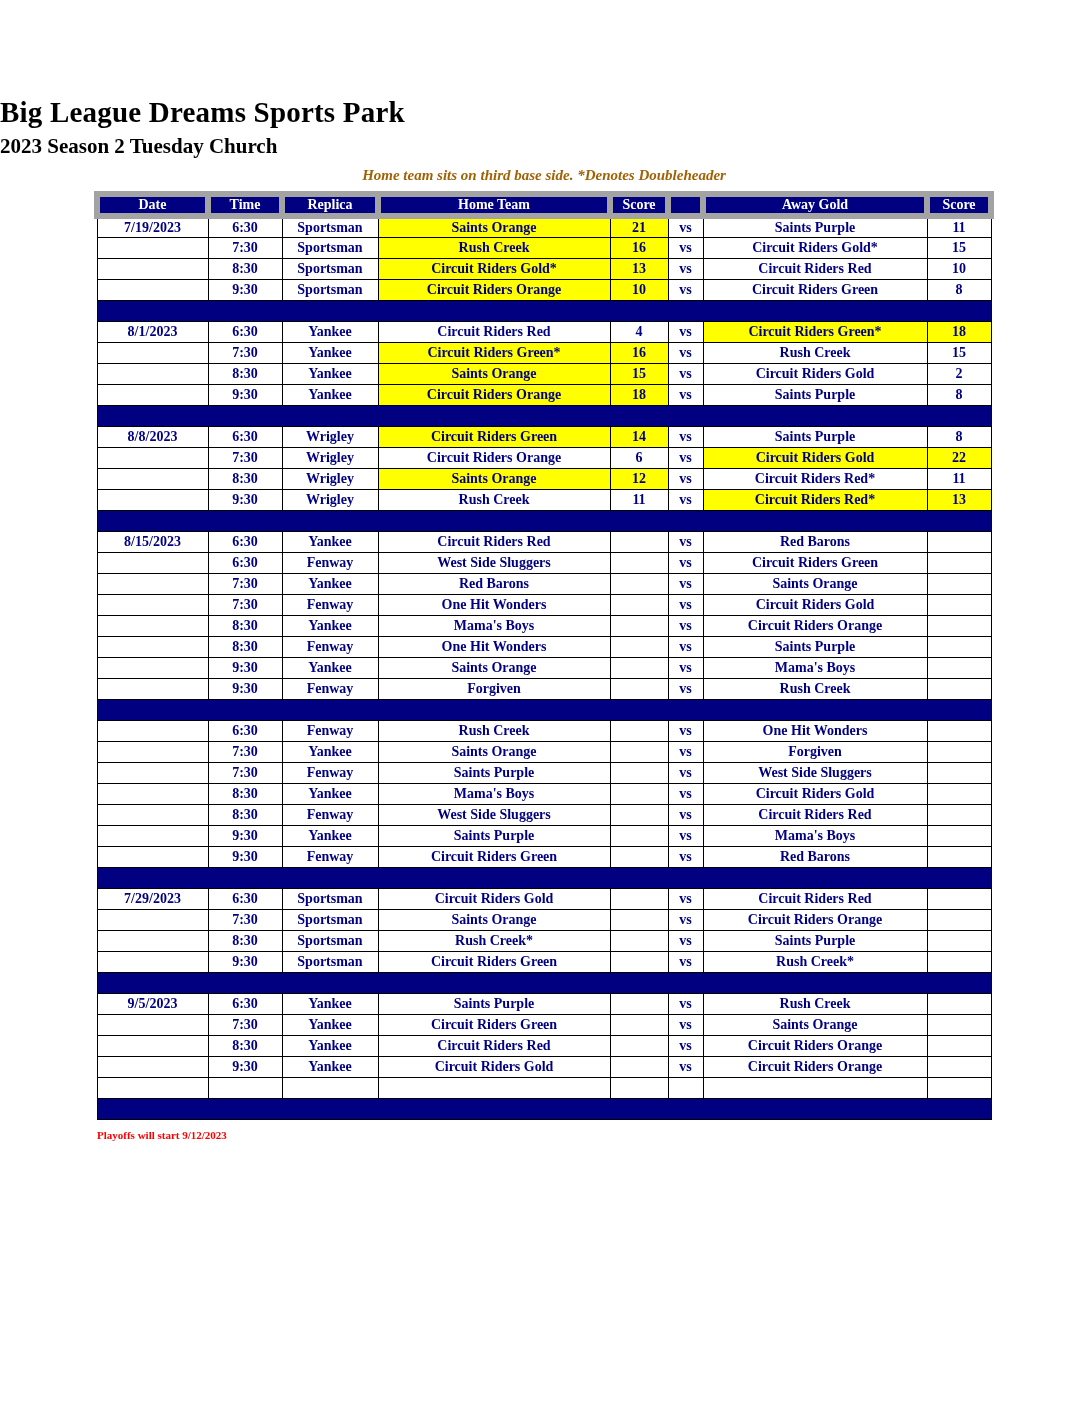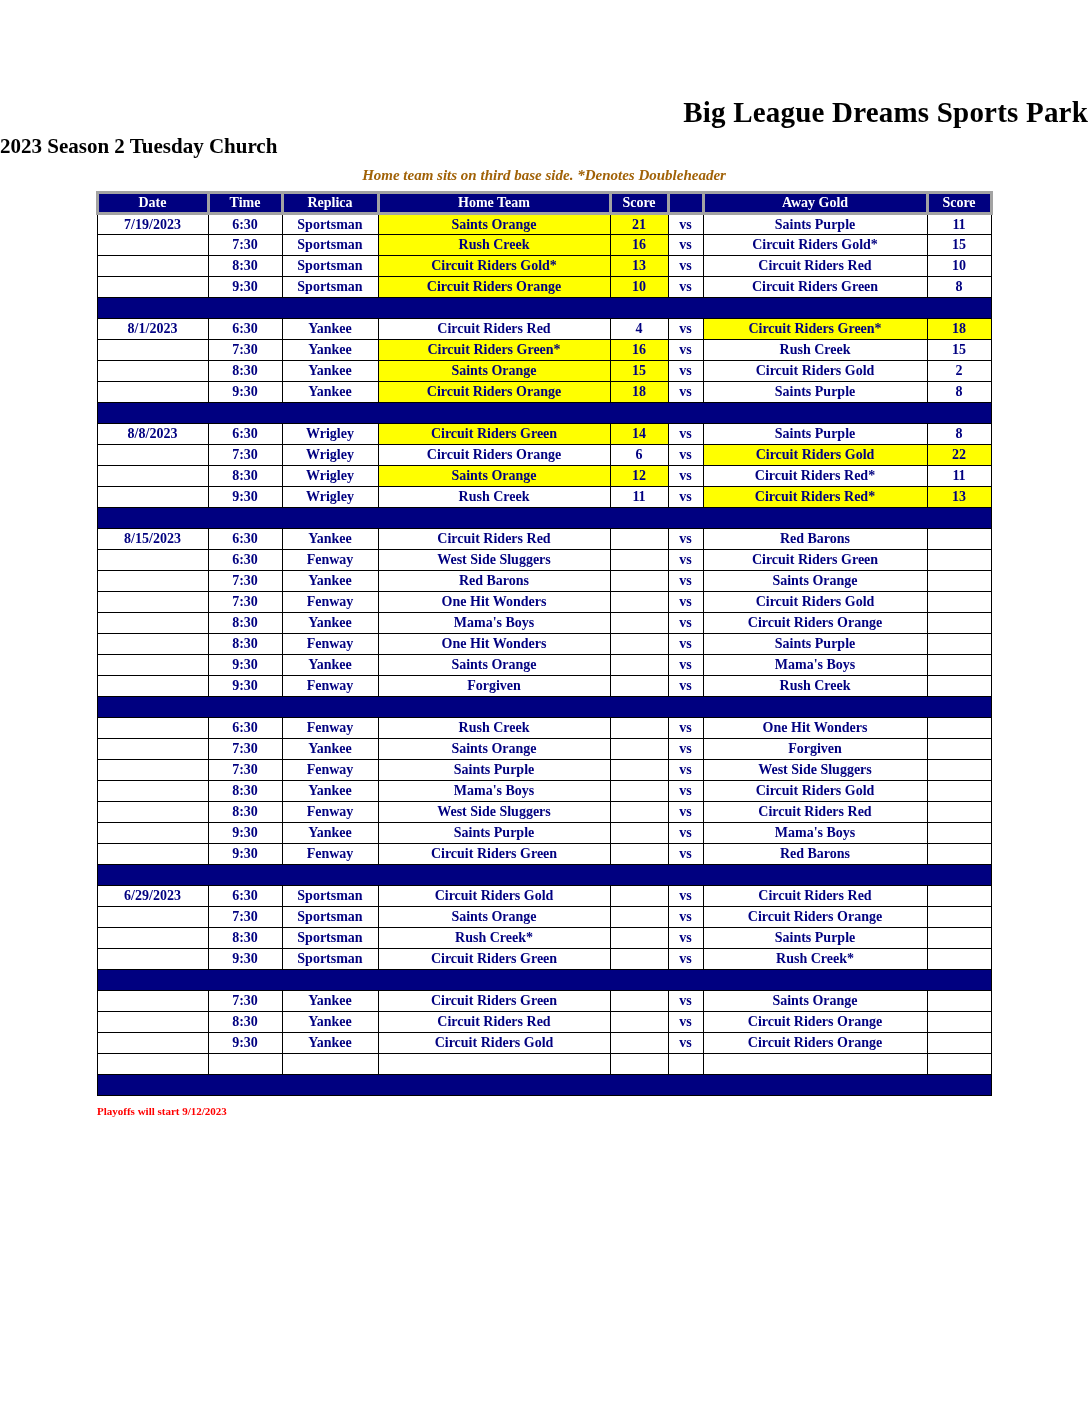--- a/index.html
+++ b/index.html
@@ -5,21 +5,21 @@
   * { box-sizing: border-box; margin: 0; padding: 0; }
   html, body { background: #ffffff; }
   body {
     width: 1088px;
     height: 1408px;
     font-family: "Liberation Serif", serif;
     color: #000080;
   }
   .page { padding-top: 96px; }
   .title {
-    text-align: right;
+    text-align: left;
     font-size: 29px;
     font-weight: bold;
     color: #000000;
     letter-spacing: 0.2px;
   }
   .subtitle {
     text-align: left;
     font-size: 21px;
     font-weight: bold;
     color: #000000;
@@ -37,21 +37,21 @@
     border-collapse: collapse;
     margin: 7px auto 0 auto;
     width: 894px;
     table-layout: fixed;
   }
   table.schedule th {
     background: #000080;
     color: #ffffff;
     font-size: 14px;
     font-weight: bold;
-    border: 3px solid #a3a3a3;
+    border: 6px solid #a3a3a3;
     height: 21px;
     padding: 0;
   }
   table.schedule td {
     border: 1px solid #000000;
     color: #000080;
     font-weight: bold;
     font-size: 14px;
     text-align: center;
     height: 21px;
@@ -380,21 +380,21 @@
           <td>Circuit Riders Green</td>
           <td></td>
           <td class="vs">vs</td>
           <td>Red Barons</td>
           <td></td>
         </tr>
         <tr class="sep">
           <td colspan="8"></td>
         </tr>
         <tr>
-          <td>6/29/2023</td>
+          <td>7/29/2023</td>
           <td>6:30</td>
           <td>Sportsman</td>
           <td>Circuit Riders Gold</td>
           <td></td>
           <td class="vs">vs</td>
           <td>Circuit Riders Red</td>
           <td></td>
         </tr>
         <tr>
           <td></td>
@@ -421,20 +421,30 @@
           <td>9:30</td>
           <td>Sportsman</td>
           <td>Circuit Riders Green</td>
           <td></td>
           <td class="vs">vs</td>
           <td>Rush Creek*</td>
           <td></td>
         </tr>
         <tr class="sep">
           <td colspan="8"></td>
+        </tr>
+        <tr>
+          <td>9/5/2023</td>
+          <td>6:30</td>
+          <td>Yankee</td>
+          <td>Saints Purple</td>
+          <td></td>
+          <td class="vs">vs</td>
+          <td>Rush Creek</td>
+          <td></td>
         </tr>
         <tr>
           <td></td>
           <td>7:30</td>
           <td>Yankee</td>
           <td>Circuit Riders Green</td>
           <td></td>
           <td class="vs">vs</td>
           <td>Saints Orange</td>
           <td></td>

